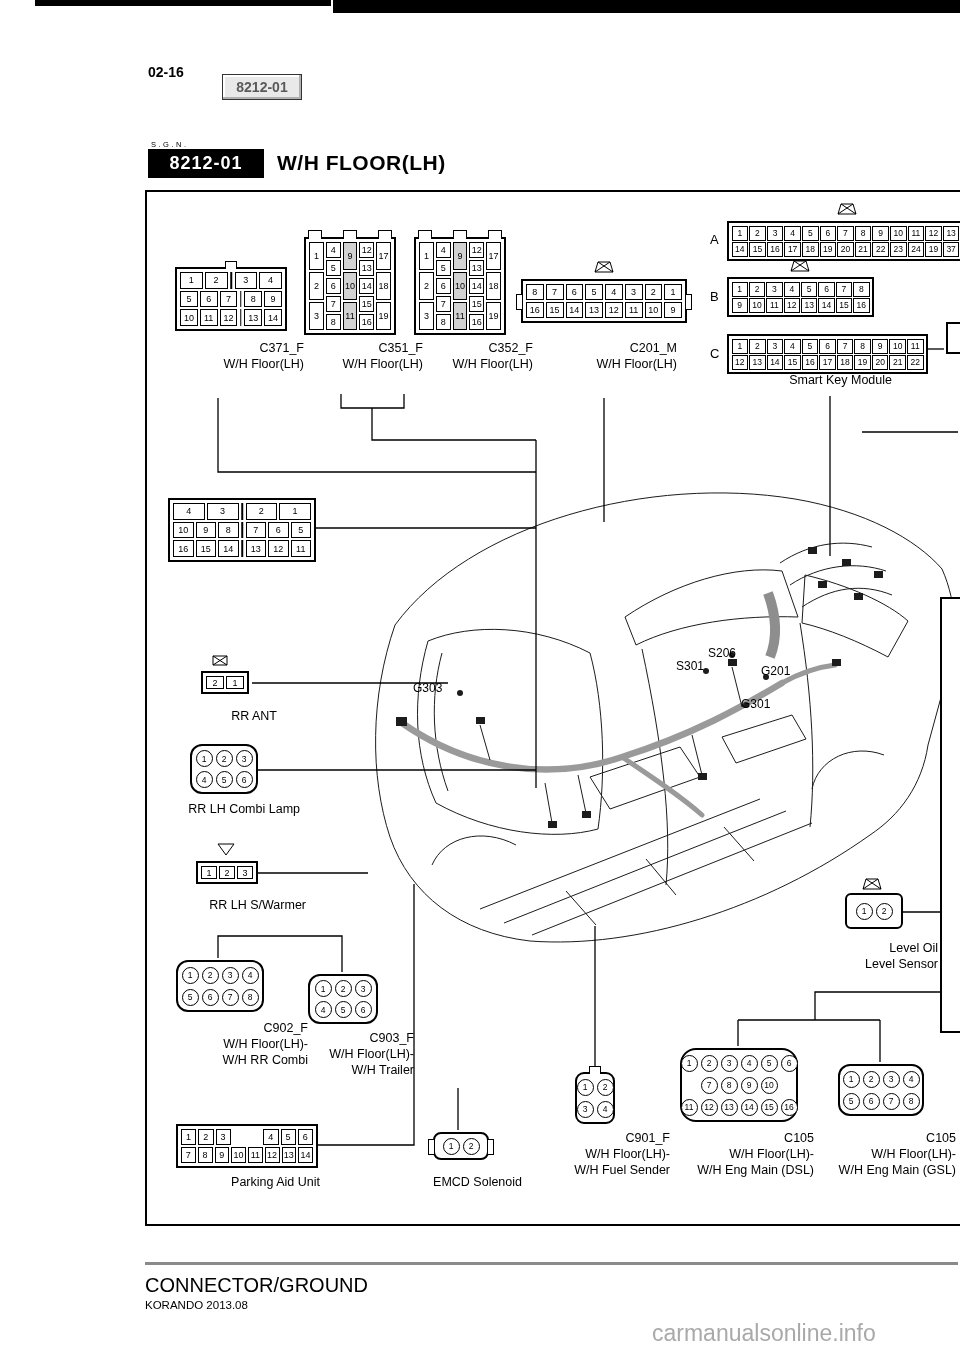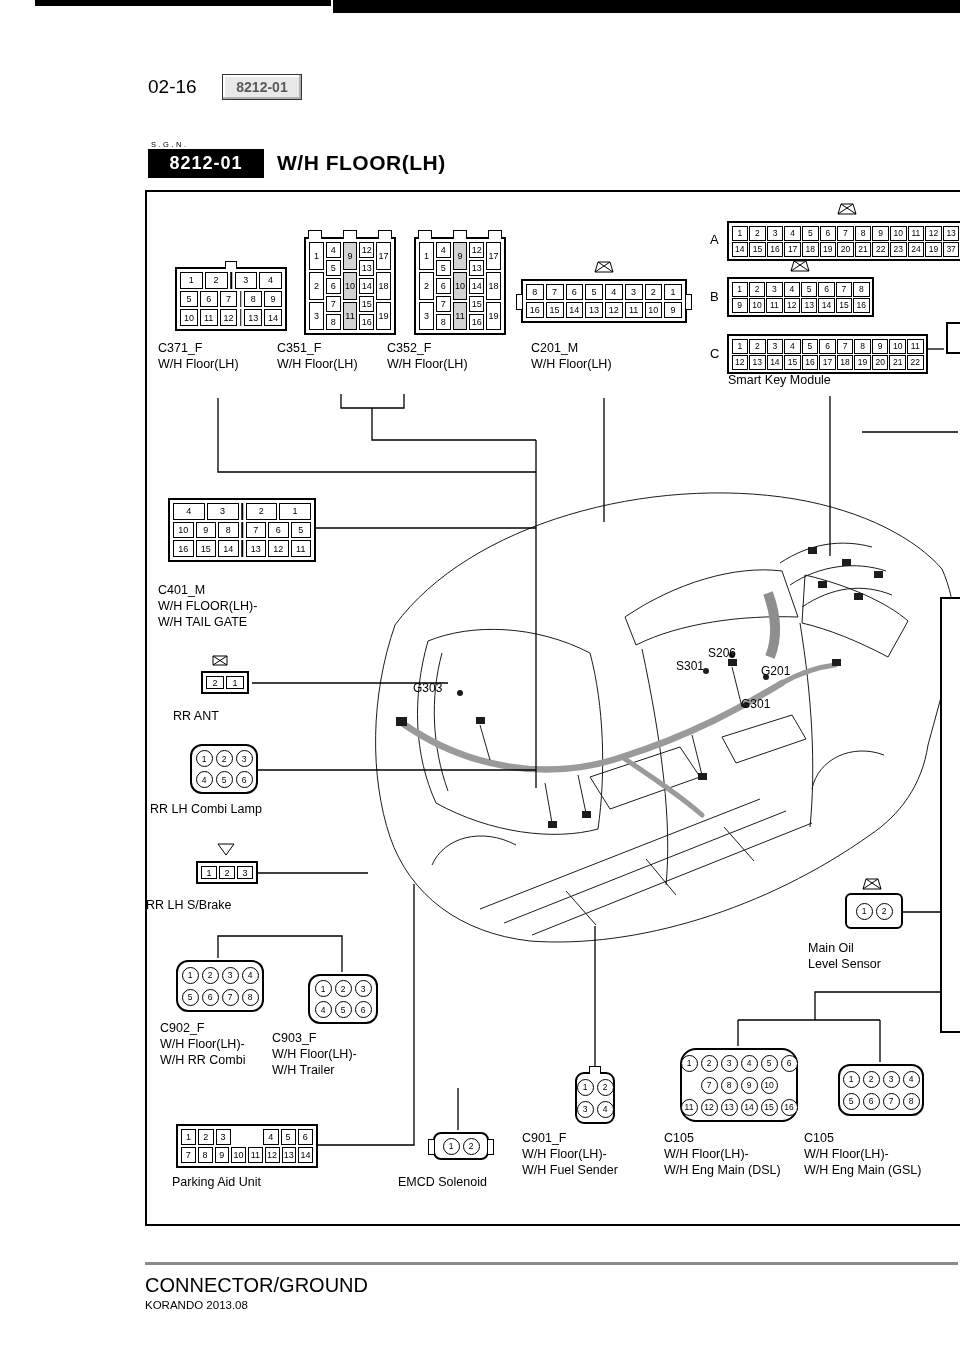--- a/index.html
+++ b/index.html
@@ -1,19 +1,19 @@
 <!DOCTYPE html>
 <html><head>
 <meta charset="utf-8">
 <style>
   html,body{margin:0;padding:0;background:#fff}
   .page{position:relative;width:960px;height:1358px;background:#fff;overflow:hidden;
         font-family:"Liberation Sans",sans-serif;color:#000}
   .topbar{position:absolute;background:#000}
-  .hdr-num{position:absolute;left:148px;top:76px;font-size:19px;font-weight:normal}
+  .hdr-num{position:absolute;left:148px;top:64px;font-size:14px;font-weight:bold}
   .hdr-badge{position:absolute;left:222px;top:74px;width:78px;height:24px;border:1px solid #333;
         background:#e9e9e9;box-shadow:inset -2px -2px 0 #b0b0b0,inset 2px 2px 0 #fff;
         display:flex;align-items:center;justify-content:center;font-size:14px;color:#5a5a5a;font-weight:bold}
   .sgn{position:absolute;left:151px;top:140px;font-size:7.5px;letter-spacing:2.5px}
   .title-code{position:absolute;left:148px;top:149px;width:116px;height:29px;background:#000;color:#fff;
         display:flex;align-items:center;justify-content:center;font-size:18px;font-weight:bold;letter-spacing:1px}
   .page-title{position:absolute;left:277px;top:151px;font-size:21px;font-weight:bold;letter-spacing:.5px}
   .frame{position:absolute;left:145px;top:190px;width:830px;height:1032px;border:2px solid #000;z-index:0}
 
   .conn{position:absolute;border:2px solid #000;background:#fff;box-sizing:border-box;
@@ -34,21 +34,21 @@
   .round .pin-cell{flex:0 0 15px;width:15px;height:15px;max-height:15px;border-radius:50%;font-size:8.5px;margin:1px 1.5px}
   .tab-top::before{content:"";position:absolute;top:-8px;left:50%;width:10px;height:7px;margin-left:-6px;
         border:1.5px solid #000;border-bottom:none;background:#fff}
   .ears::before,.ears::after{content:"";position:absolute;top:50%;width:5px;height:14px;margin-top:-7px;
         border:1.5px solid #000;background:#fff}
   .ears::before{left:-7px}
   .ears::after{right:-7px}
   .conn-tabs{position:absolute;top:-9px;left:2px;right:2px;display:flex;justify-content:space-between}
   .conn-tab{width:12px;height:8px;border:1.5px solid #000;border-bottom:none;background:#fff}
 
-  .conn-label{position:absolute;text-align:left;font-size:12.5px;line-height:16px;z-index:3}
+  .conn-label{position:absolute;text-align:right;font-size:12.5px;line-height:16px;z-index:3}
   .mount-icon{position:absolute;z-index:3}
   .gnd{position:absolute;font-size:12px;z-index:4}
   .sk-letter{position:absolute;font-size:13px;z-index:3}
   .leader{position:absolute;left:0;top:0;z-index:2;pointer-events:none}
   .car{position:absolute;left:340px;top:445px;z-index:1}
   .offpage{position:absolute;border:2px solid #000;z-index:2;background:#fff}
 
   .footer-rule{position:absolute;left:145px;top:1262px;width:813px;height:3px;background:#8a8a8a}
   .footer-title{position:absolute;left:145px;top:1274px;font-size:20px}
   .footer-sub{position:absolute;left:145px;top:1299px;font-size:11.5px}
@@ -572,33 +572,28 @@
     <div>C352_F</div>
     <div>W/H Floor(LH)</div>
   </div>
   <div class="conn-label" style="left:531px;top:340px;width:146px">
     <div>C201_M</div>
     <div>W/H Floor(LH)</div>
   </div>
   <div class="conn-label" style="left:728px;top:372px;width:164px">
     <div>Smart Key Module</div>
   </div>
-  <div class="conn-label" style="left:158px;top:582px;width:155px">
-    <div>C401_M</div>
-    <div>W/H FLOOR(LH)-</div>
-    <div>W/H TAIL GATE</div>
-  </div>
   <div class="conn-label" style="left:173px;top:708px;width:104px">
     <div>RR ANT</div>
   </div>
   <div class="conn-label" style="left:150px;top:801px;width:150px">
     <div>RR LH Combi Lamp</div>
   </div>
   <div class="conn-label" style="left:146px;top:897px;width:160px">
-    <div>RR LH S/Brake</div>
+    <div>RR LH S/Warmer</div>
   </div>
   <div class="conn-label" style="left:160px;top:1020px;width:148px">
     <div>C902_F</div>
     <div>W/H Floor(LH)-</div>
     <div>W/H RR Combi</div>
   </div>
   <div class="conn-label" style="left:272px;top:1030px;width:142px">
     <div>C903_F</div>
     <div>W/H Floor(LH)-</div>
     <div>W/H Trailer</div>
@@ -618,21 +613,22 @@
     <div>C105</div>
     <div>W/H Floor(LH)-</div>
     <div>W/H Eng Main (DSL)</div>
   </div>
   <div class="conn-label" style="left:804px;top:1130px;width:152px">
     <div>C105</div>
     <div>W/H Floor(LH)-</div>
     <div>W/H Eng Main (GSL)</div>
   </div>
   <div class="conn-label" style="left:808px;top:940px;width:130px">
-    <div>Main Oil</div>
+    <div>Level Oil</div>
     <div>Level Sensor</div>
   </div>
 
   <div class="footer-rule"></div>
   <div class="footer-title">CONNECTOR/GROUND</div>
   <div class="footer-sub">KORANDO 2013.08</div>
+  <div class="watermark">carmanualsonline.info</div>
 
 </div>
 
 </body></html>

